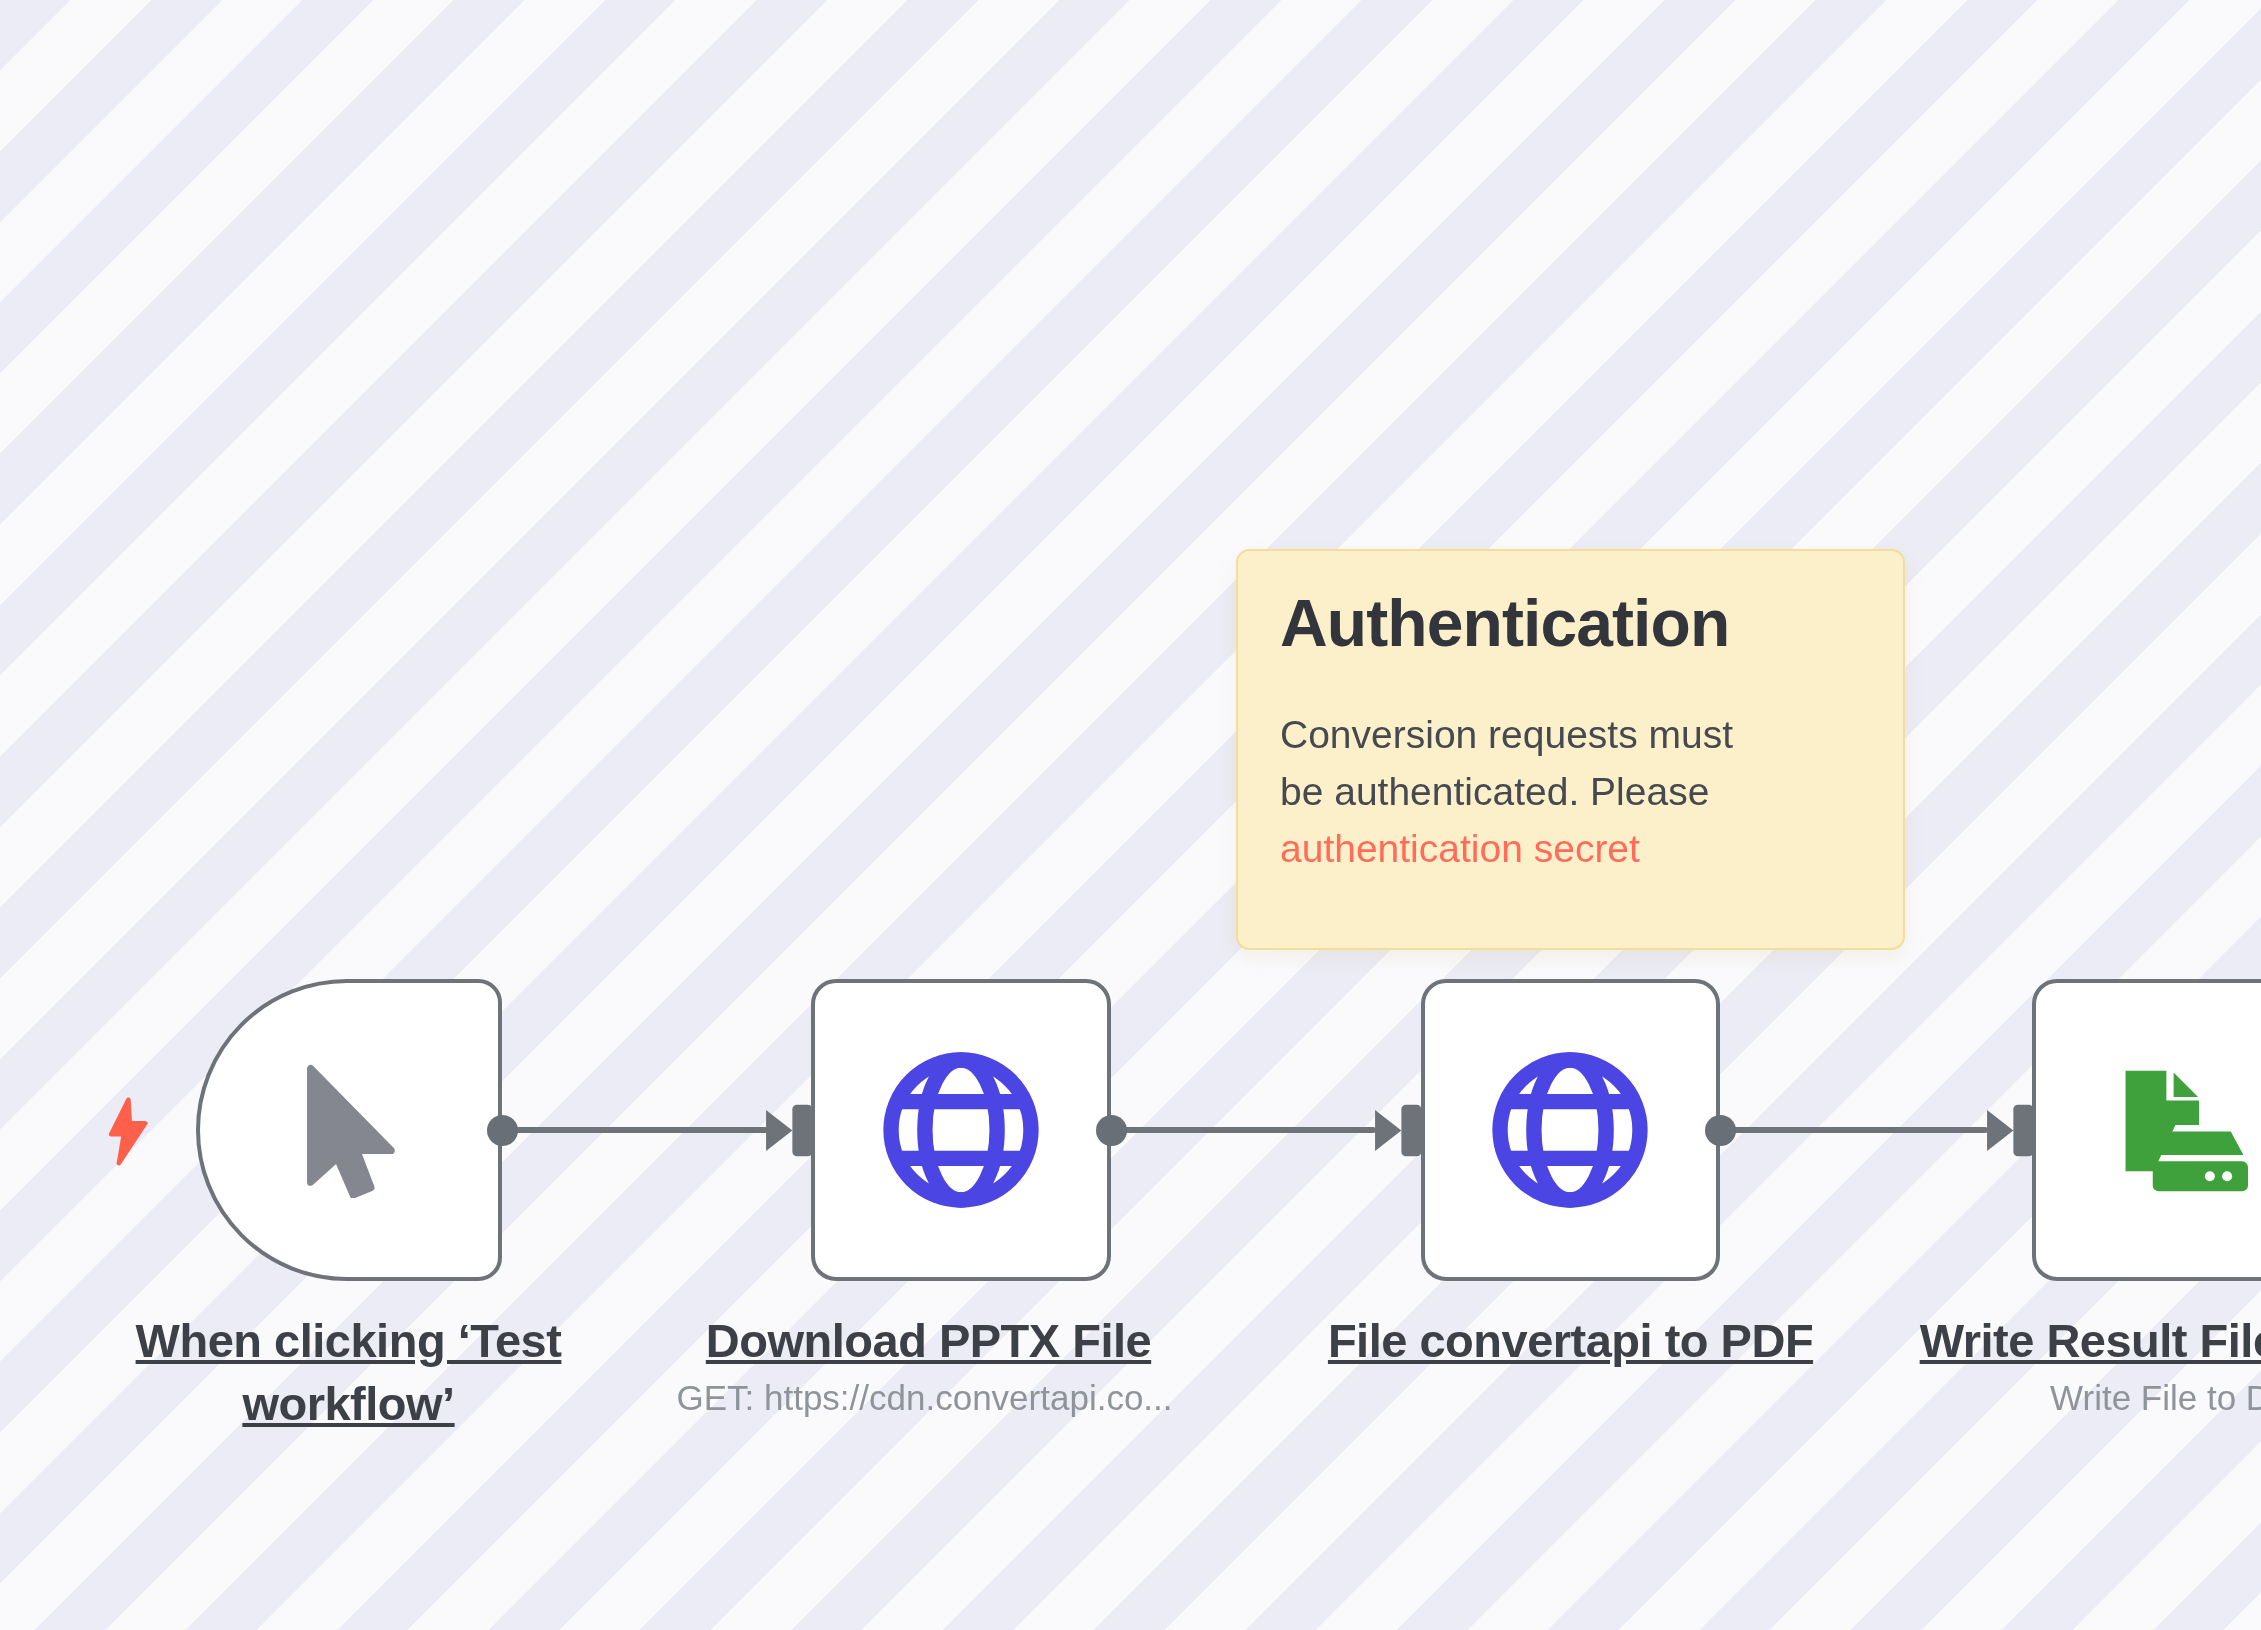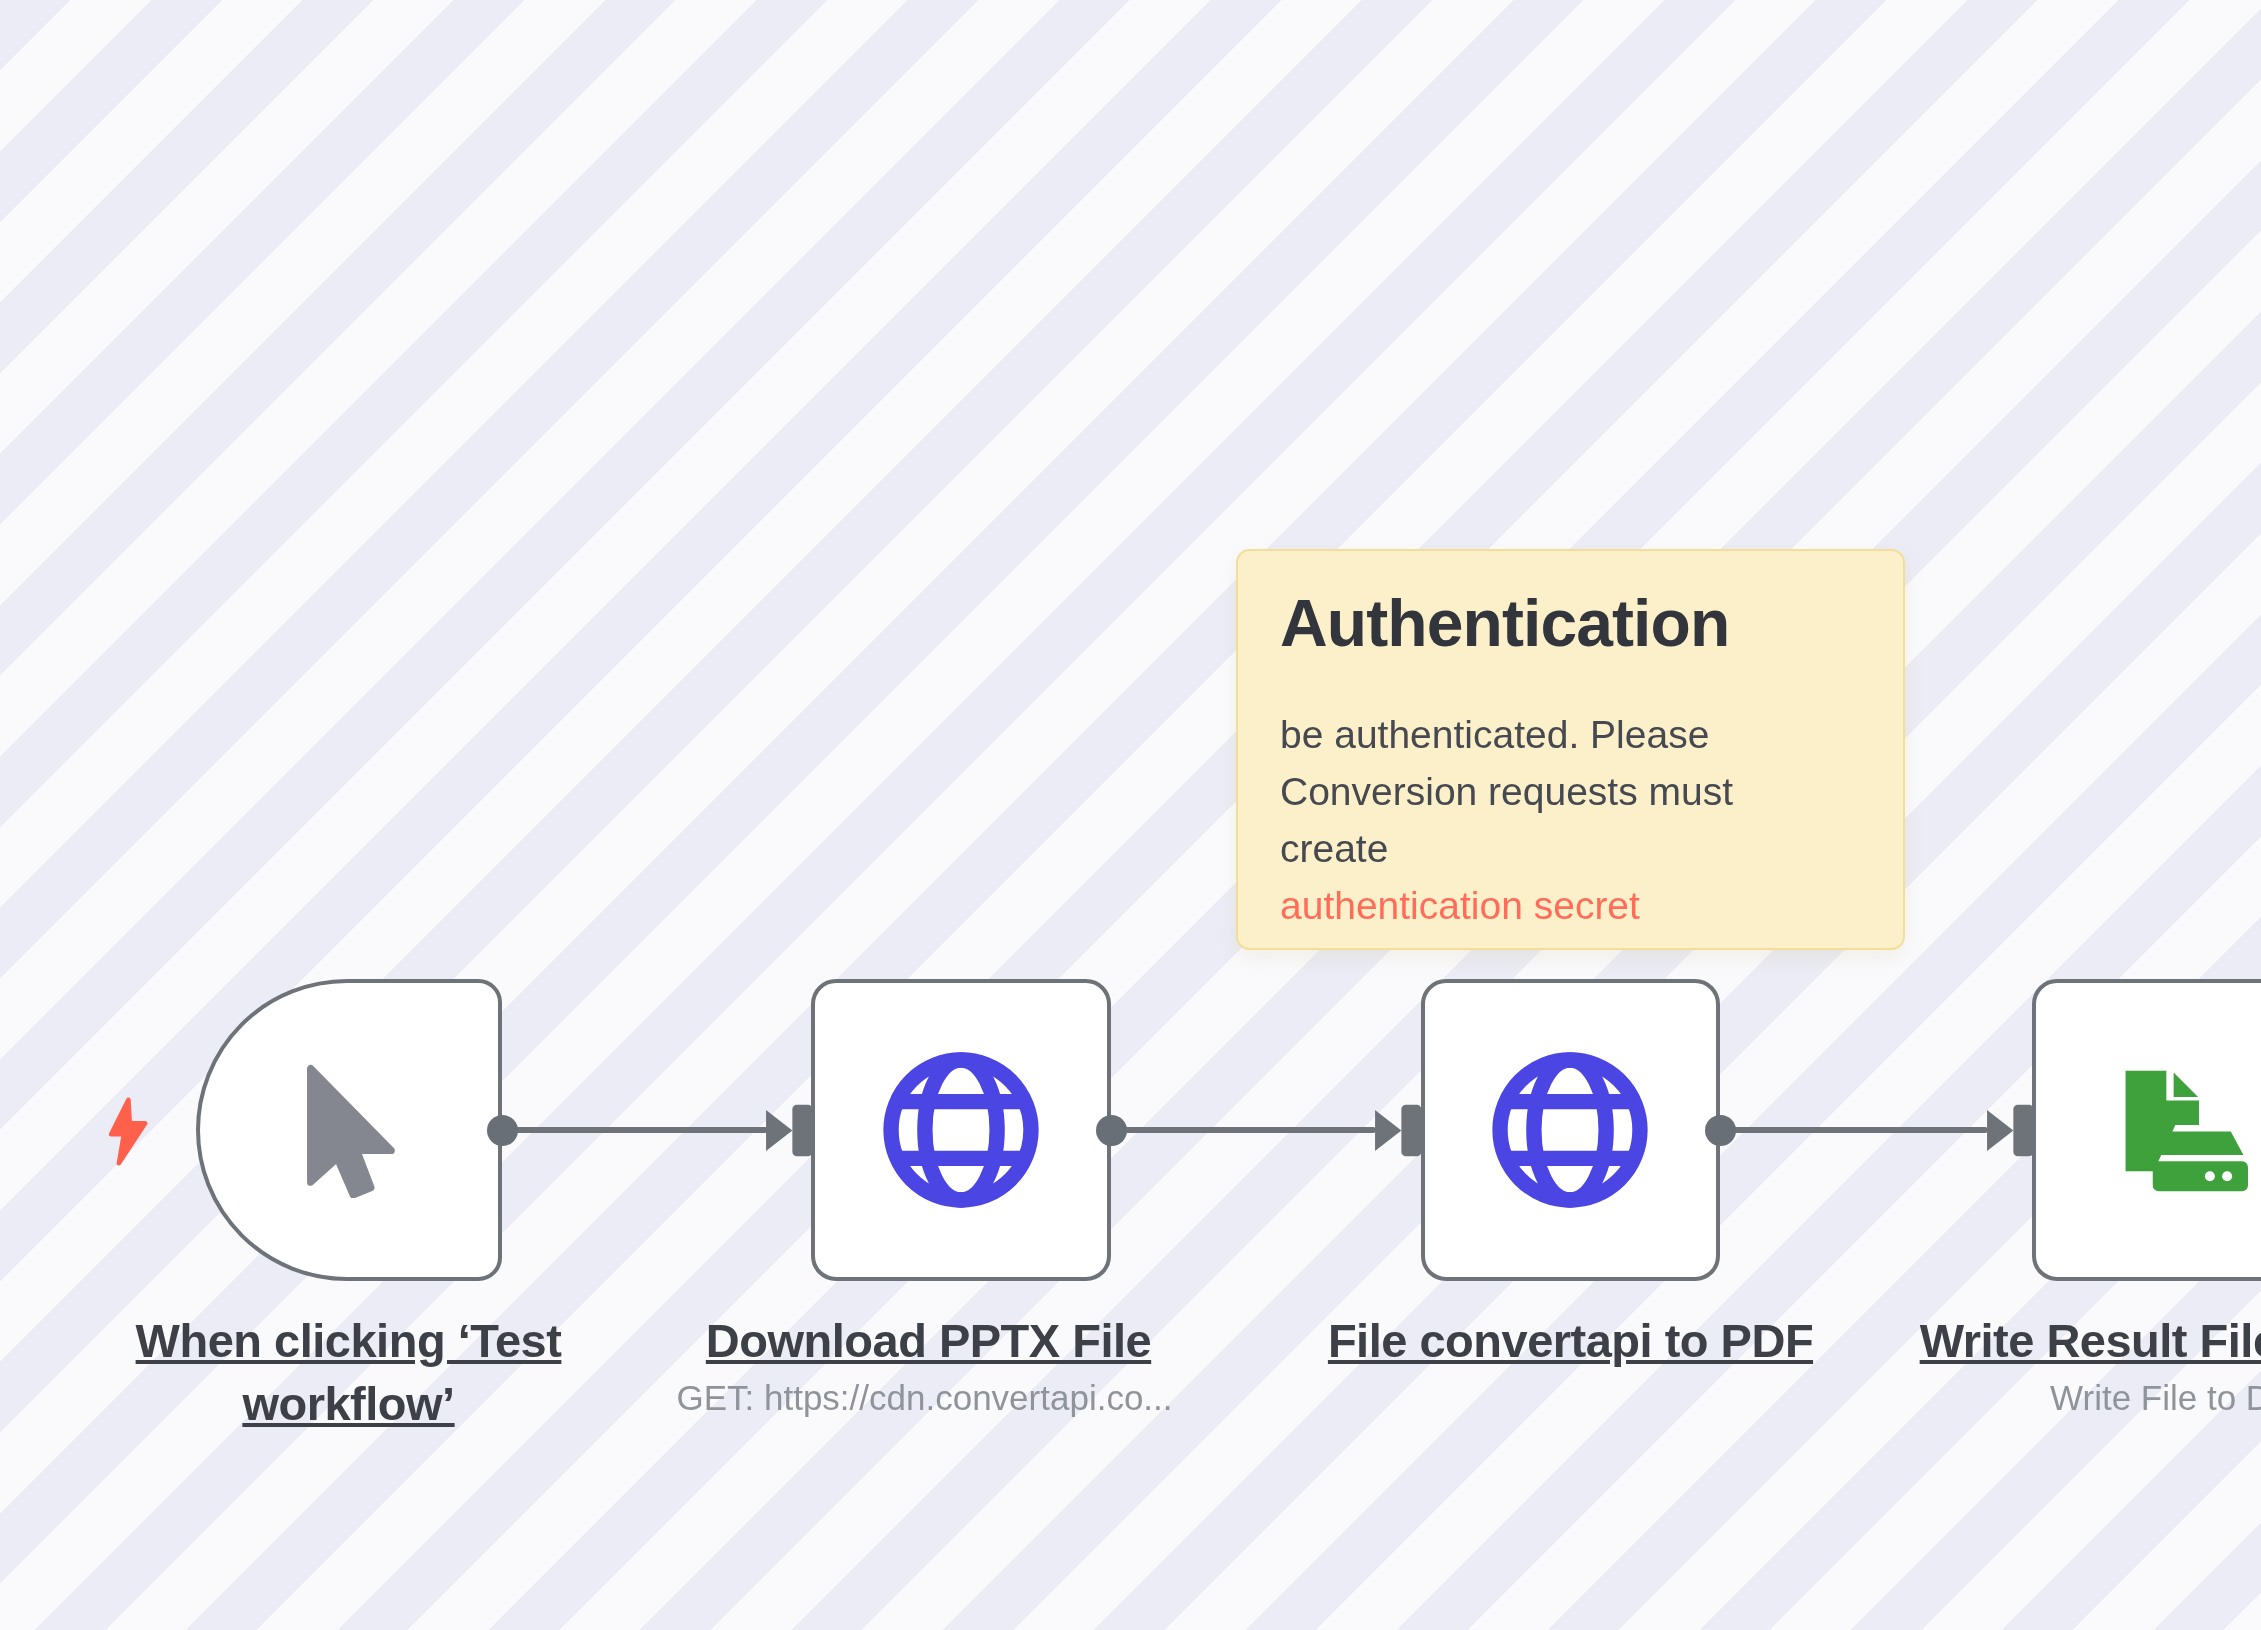--- a/index.html
+++ b/index.html
@@ -63,23 +63,22 @@
   }
 </style>
 </head>
 <body>
 
 <div id="stage">
 
   <div class="sticky">
     <h1 class="sticky-title">Authentication</h1>
     <div class="sticky-body">
+      <div class="sticky-line">Conversion requests must</div>
       <div class="sticky-line">be authenticated. Please</div>
-      <div class="sticky-line">Conversion requests must</div>
-      <div class="sticky-line">create</div>
       <div class="sticky-line link">authentication secret</div>
     </div>
   </div>
 
   <div class="wire" style="left:502px;width:266px;"></div>
   <div class="wire" style="left:1111px;width:265px;"></div>
   <div class="wire" style="left:1720px;width:268px;"></div>
 
   <svg class="port-in" style="left:766px;" viewBox="0 0 110 130">
     <polygon points="0,20 0,110 58,65" fill="#6e7379"></polygon>

